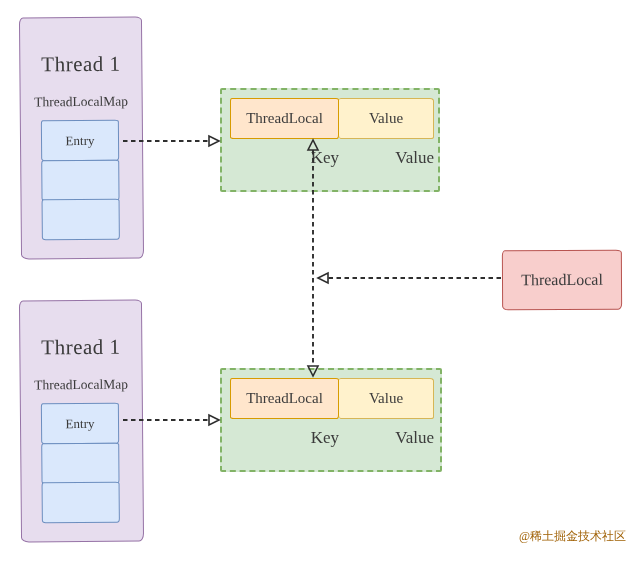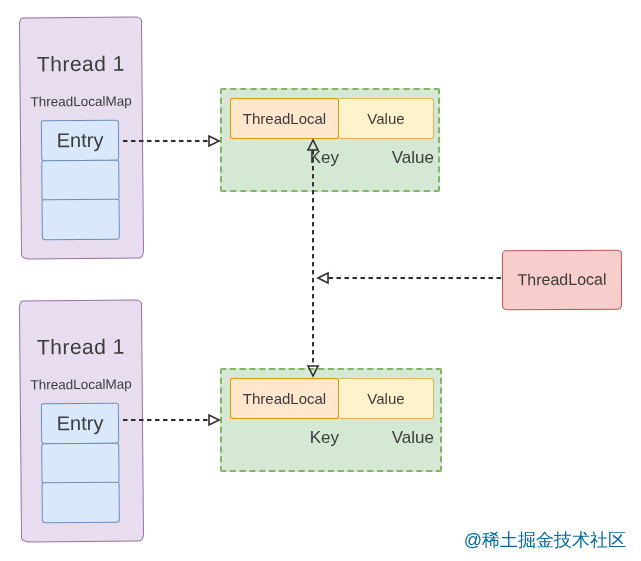--- a/index.html
+++ b/index.html
@@ -1,20 +1,20 @@
 <!DOCTYPE html>
 <html><head>
 <meta charset="utf-8">
 <style>
   html,body{margin:0;padding:0;background:#ffffff;}
   .canvas{
     position:relative;
     width:641px;height:561px;
     background:#ffffff;
-    font-family:Liberation Sans, sans-serif;
+    font-family:Liberation Serif, serif;
     color:#3b3b3b;
     overflow:hidden;
   }
   
   .thread-panel{
     position:absolute;
     width:121px;height:240px;
     background:#e7ddee;
     border:1.6px solid #9673a6;
     border-radius:4px 7px 5px 8px / 7px 4px 8px 5px;
@@ -32,21 +32,21 @@
     position:absolute;top:102px;left:20px;width:78px;
   }
   .entry-cell{
     box-sizing:border-box;
     width:78px;height:41px;
     background:#dae8fc;
     border:1.4px solid #6c8ebf;
     border-radius:2px 4px 3px 4px / 4px 2px 4px 3px;
     margin-top:-1.4px;
     display:flex;align-items:center;justify-content:center;
-    font-size:20px;
+    font-size:13px;
   }
   .entry-stack .entry-cell:first-child{margin-top:0;}
   
   .map-box{
     position:absolute;
     width:220px;height:104px;
     box-sizing:border-box;
     background:#d5e8d4;
     border:2px dashed #82b366;
     border-radius:2px;
@@ -97,21 +97,21 @@
   
   .arrows{
     position:absolute;left:0;top:0;width:641px;height:561px;
     pointer-events:none;z-index:10;
   }
   .arrows line{stroke:#2e2e2e;stroke-width:1.9;stroke-dasharray:4.5 3.5;}
   .arrows polygon{fill:none;stroke:#2e2e2e;stroke-width:1.6;stroke-linejoin:miter;}
   
   .watermark{
     position:absolute;right:15px;top:528px;
-    font-size:18px;color:#0369a1;
+    font-size:12px;color:#a16207;
   }
 </style>
 </head>
 <body>
 
 <div class="canvas">
 
   <div class="thread-panel" style="left:20px;top:17px;">
     <div class="t-title">Thread 1</div>
     <div class="t-map-label">ThreadLocalMap</div>

